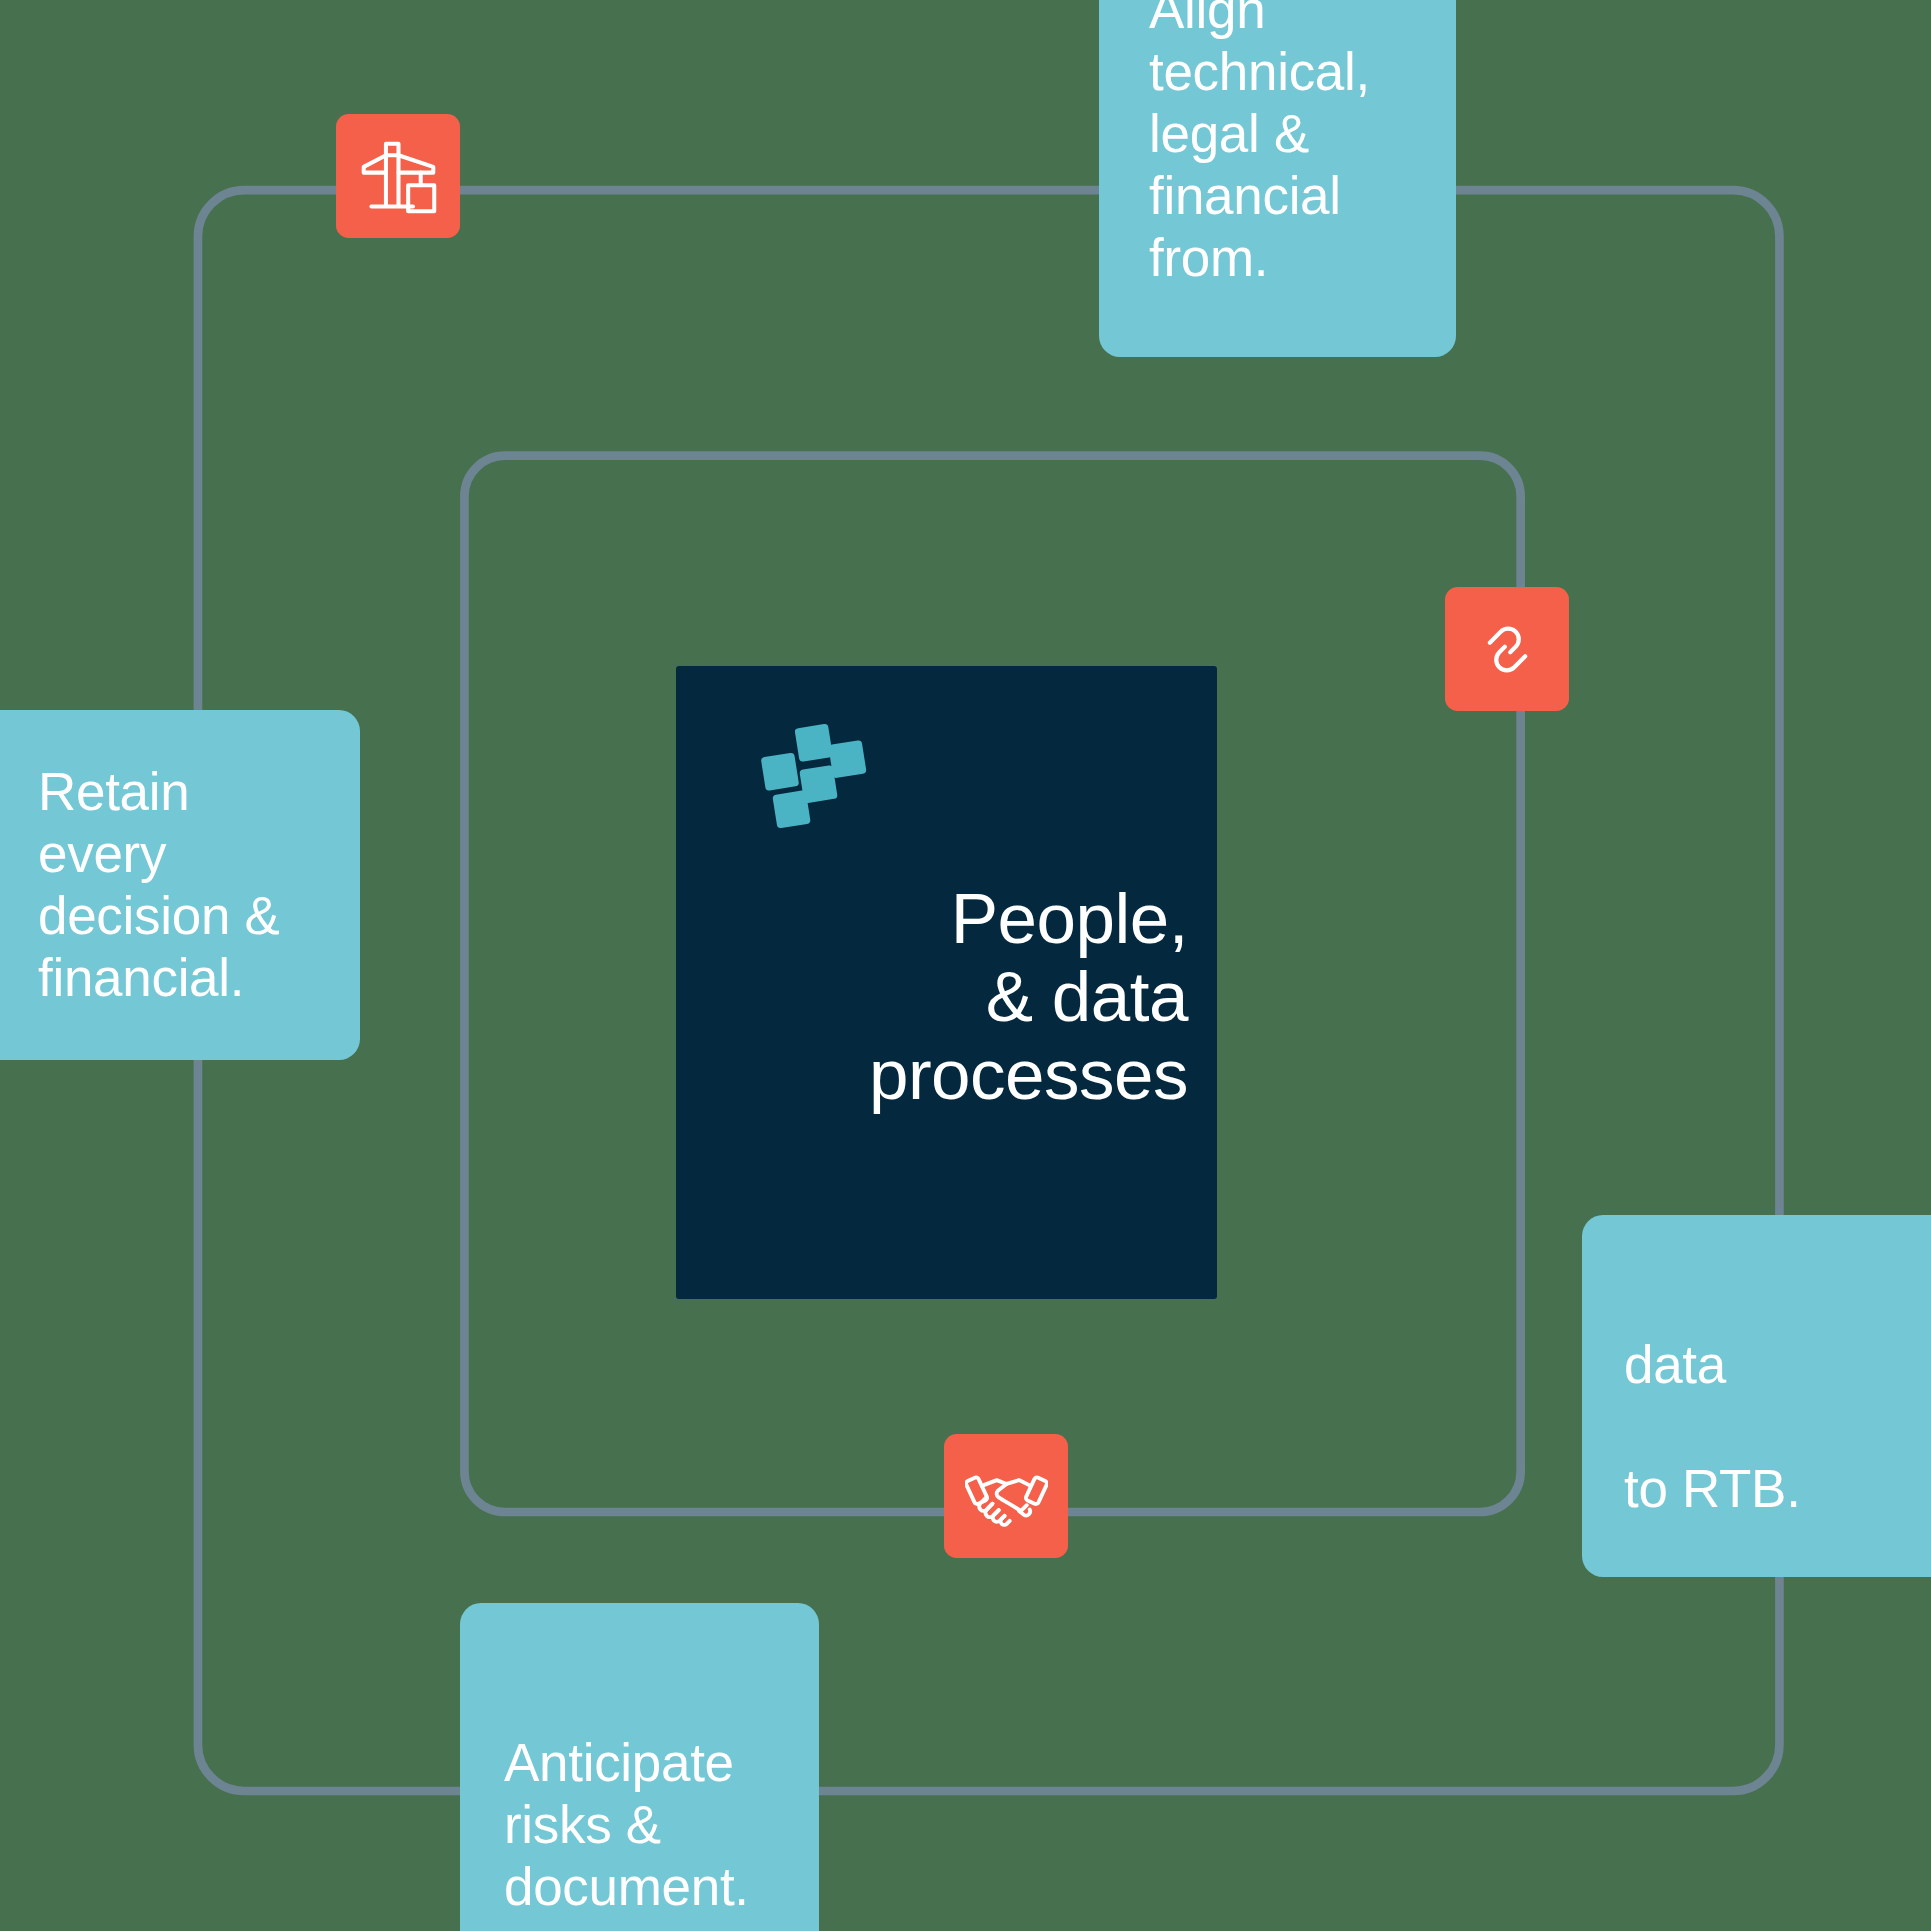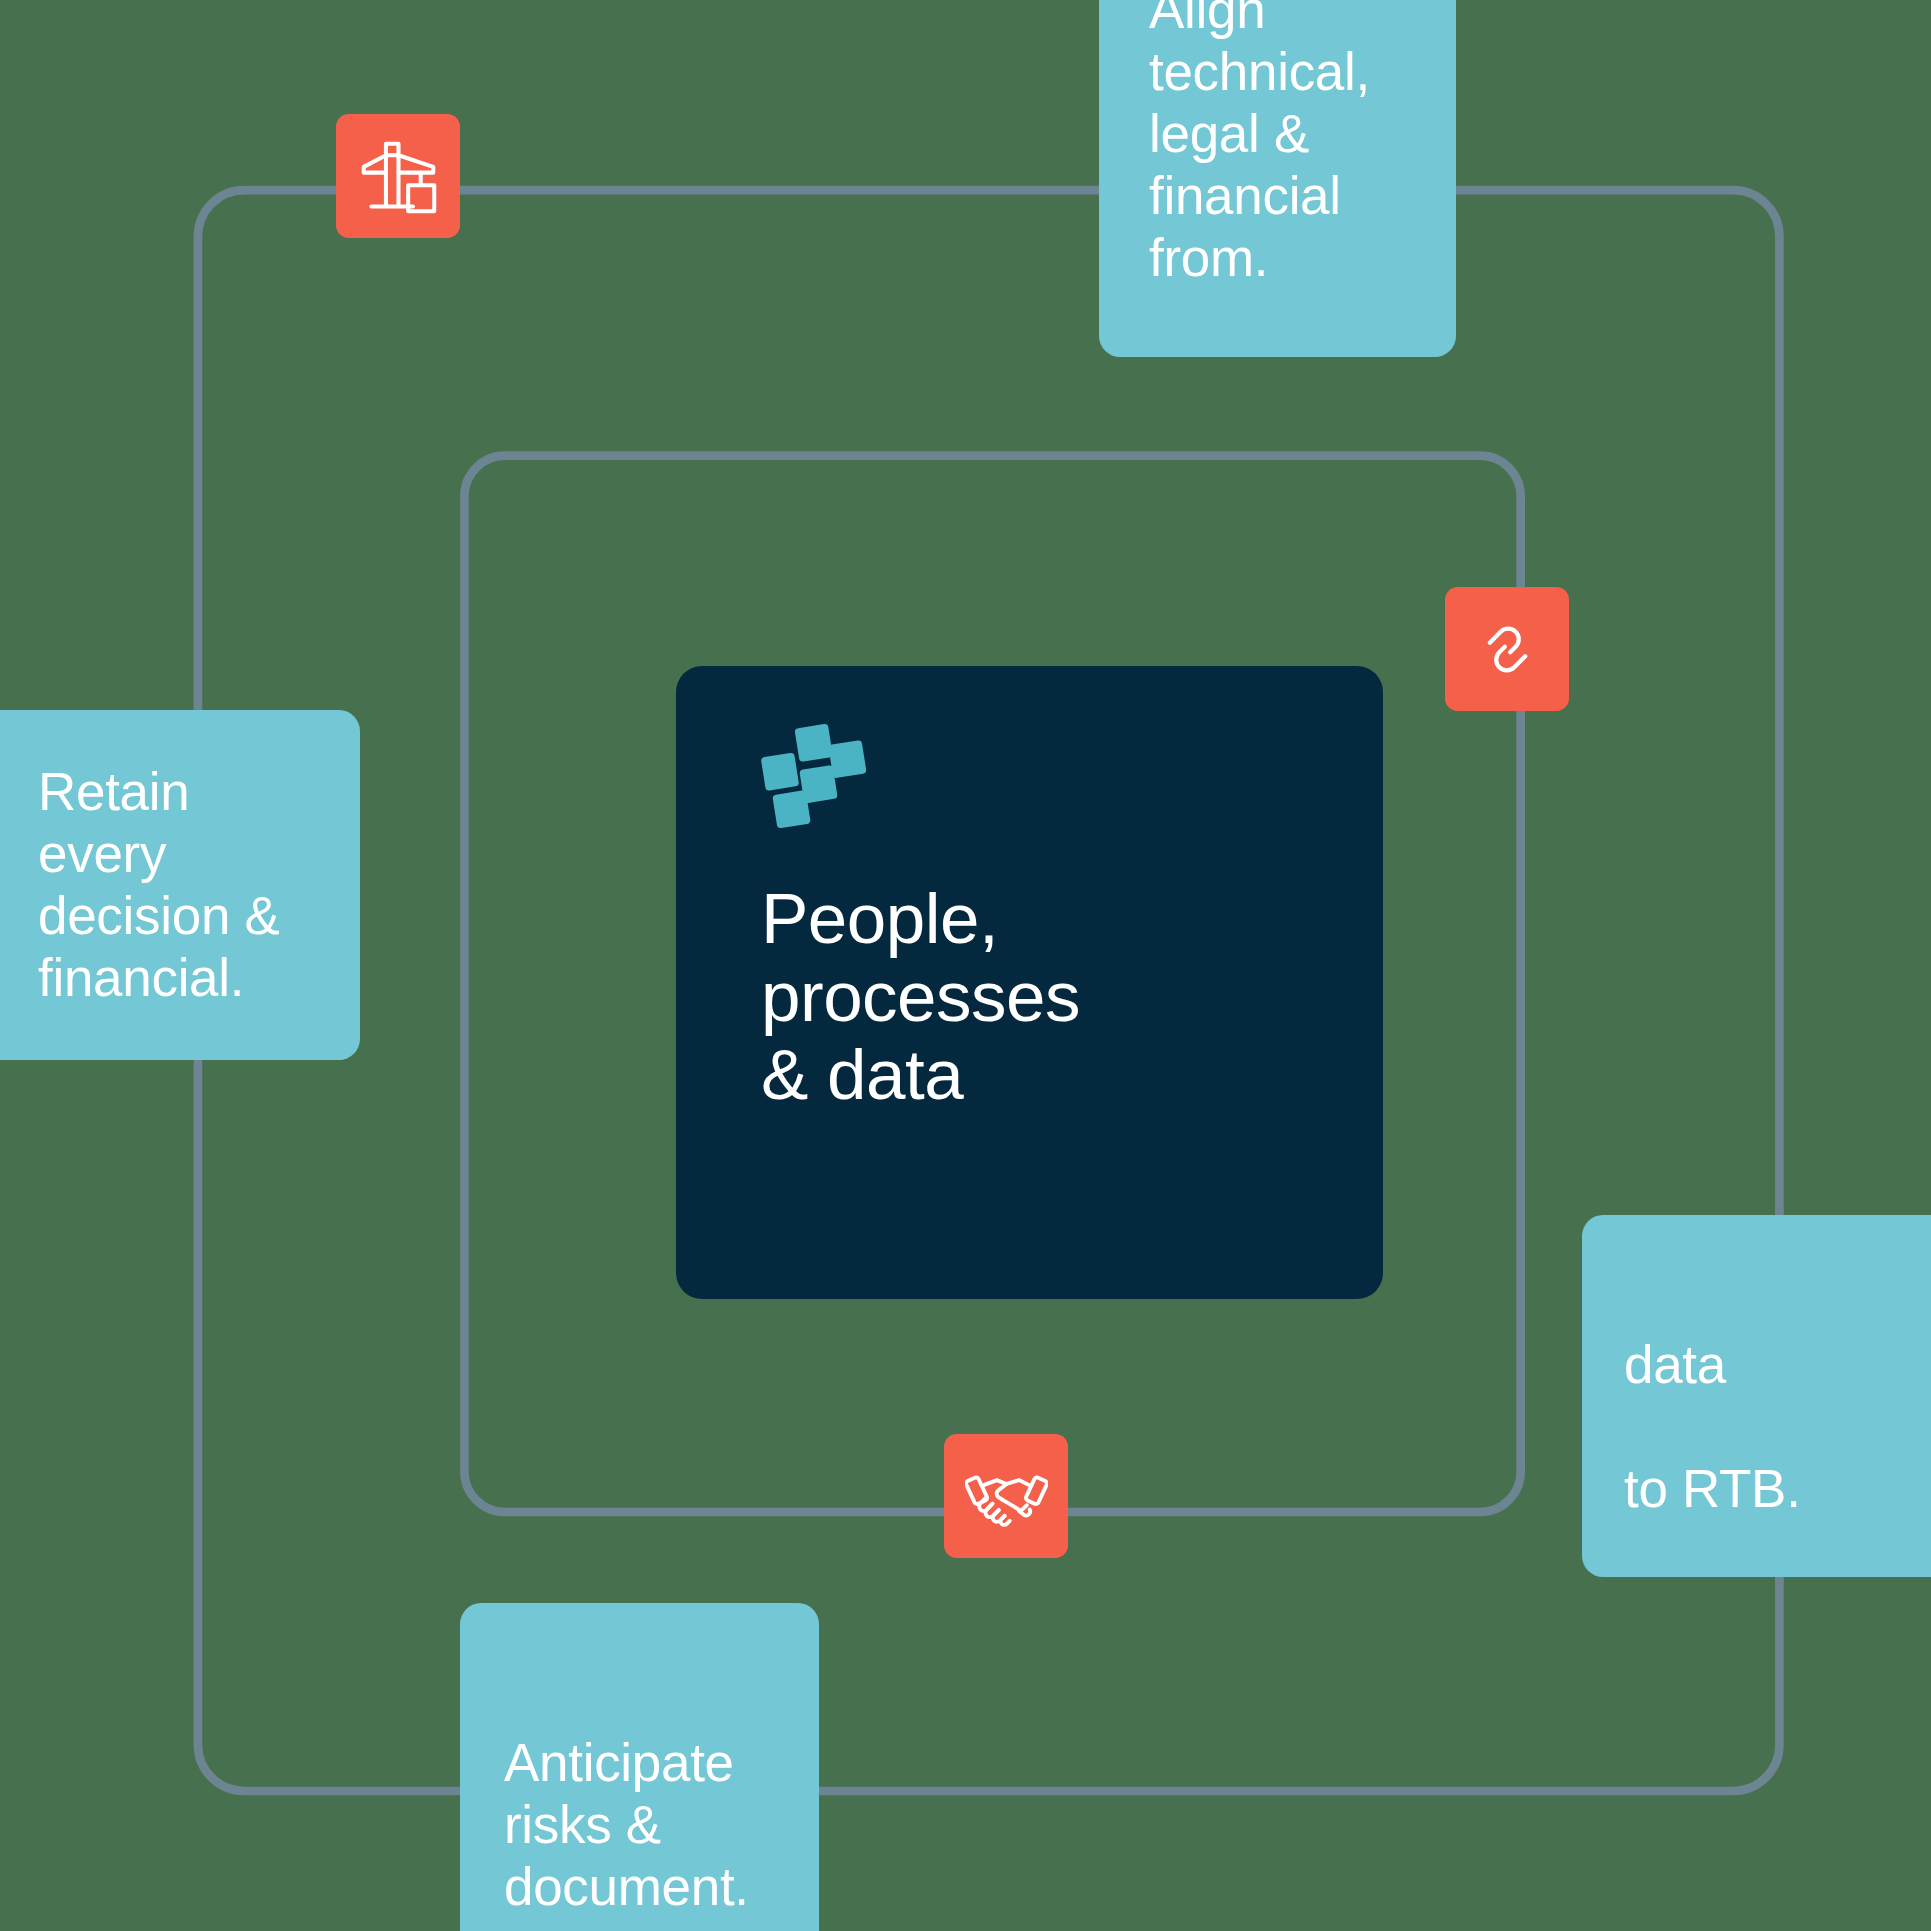--- a/index.html
+++ b/index.html
@@ -25,25 +25,26 @@
     left: 0; top: 0;
     width: 1931px;
     height: 1931px;
   }
 
   
   .core-card {
     position: absolute;
     left: 676px;
     top: 666px;
-    width: 707px;
+    width: 541px;
     height: 633px;
     background: #04293f;
-    border-radius: 26px;
+    border-radius: 3px;
     box-sizing: border-box;
+    text-align: right;
   }
 
   .core-logo {
     position: absolute;
     left: 85px;
     top: 58px;
     width: 116px;
     height: 106px;
   }
 
@@ -140,22 +141,22 @@
         <rect x="37" y="2" width="35" height="35" rx="4" transform="rotate(-9 54.5 19.5)"></rect>
         <rect x="2" y="32" width="35" height="35" rx="4" transform="rotate(-9 19.5 49.5)"></rect>
         <rect x="72" y="19" width="35" height="35" rx="4" transform="rotate(-9 89.5 36.5)"></rect>
         <rect x="42" y="45" width="35" height="35" rx="4" transform="rotate(-9 59.5 62.5)"></rect>
         <rect x="14" y="71" width="35" height="35" rx="4" transform="rotate(-9 31.5 88.5)"></rect>
       </g>
     </svg>
 
     <div class="core-text">
       <div>People,</div>
+      <div>&amp; data</div>
       <div>processes</div>
-      <div>&amp; data</div>
     </div>
 
   </div>
 
   <div class="note note-top">
     <span class="note-text">
       <span>Align</span><br>
       <span>technical,</span><br>
       <span>legal &amp;</span><br>
       <span>financial</span><br>

